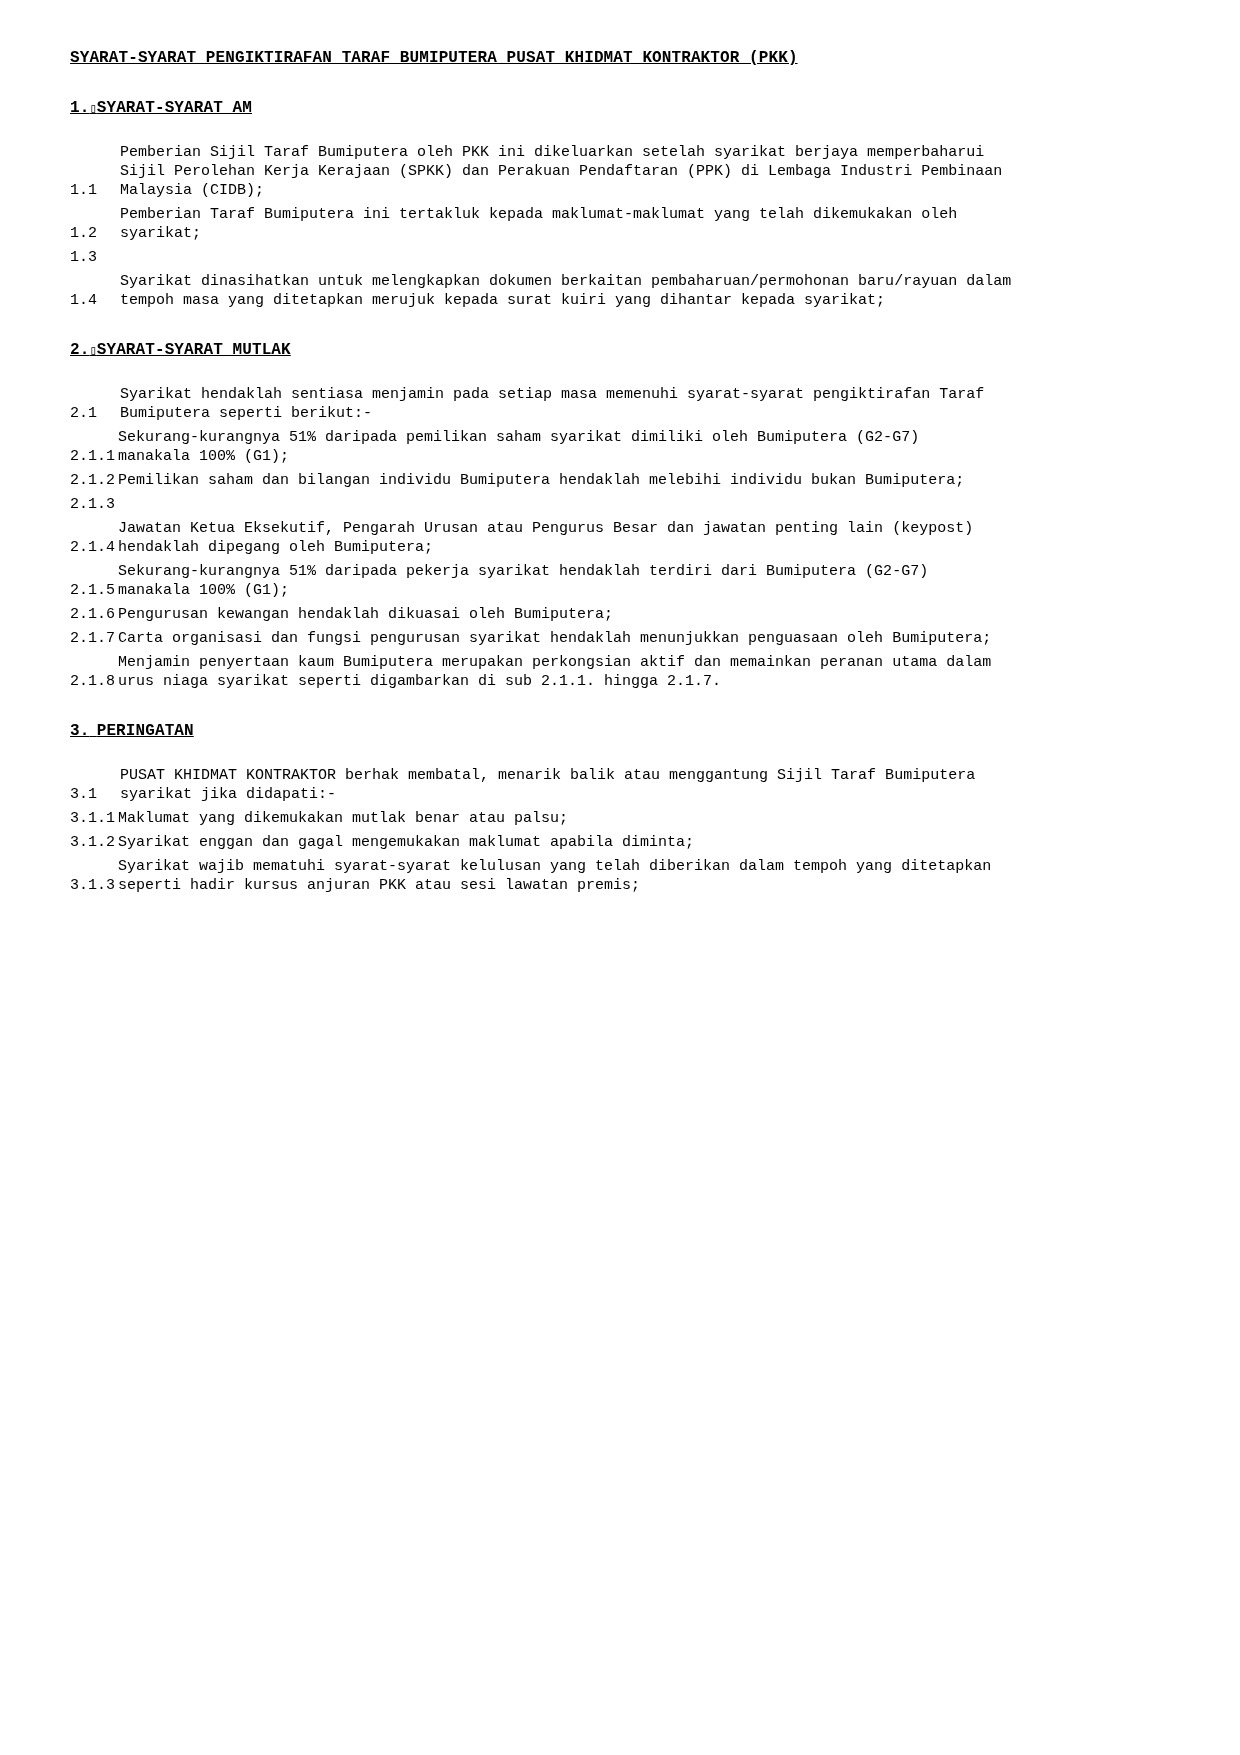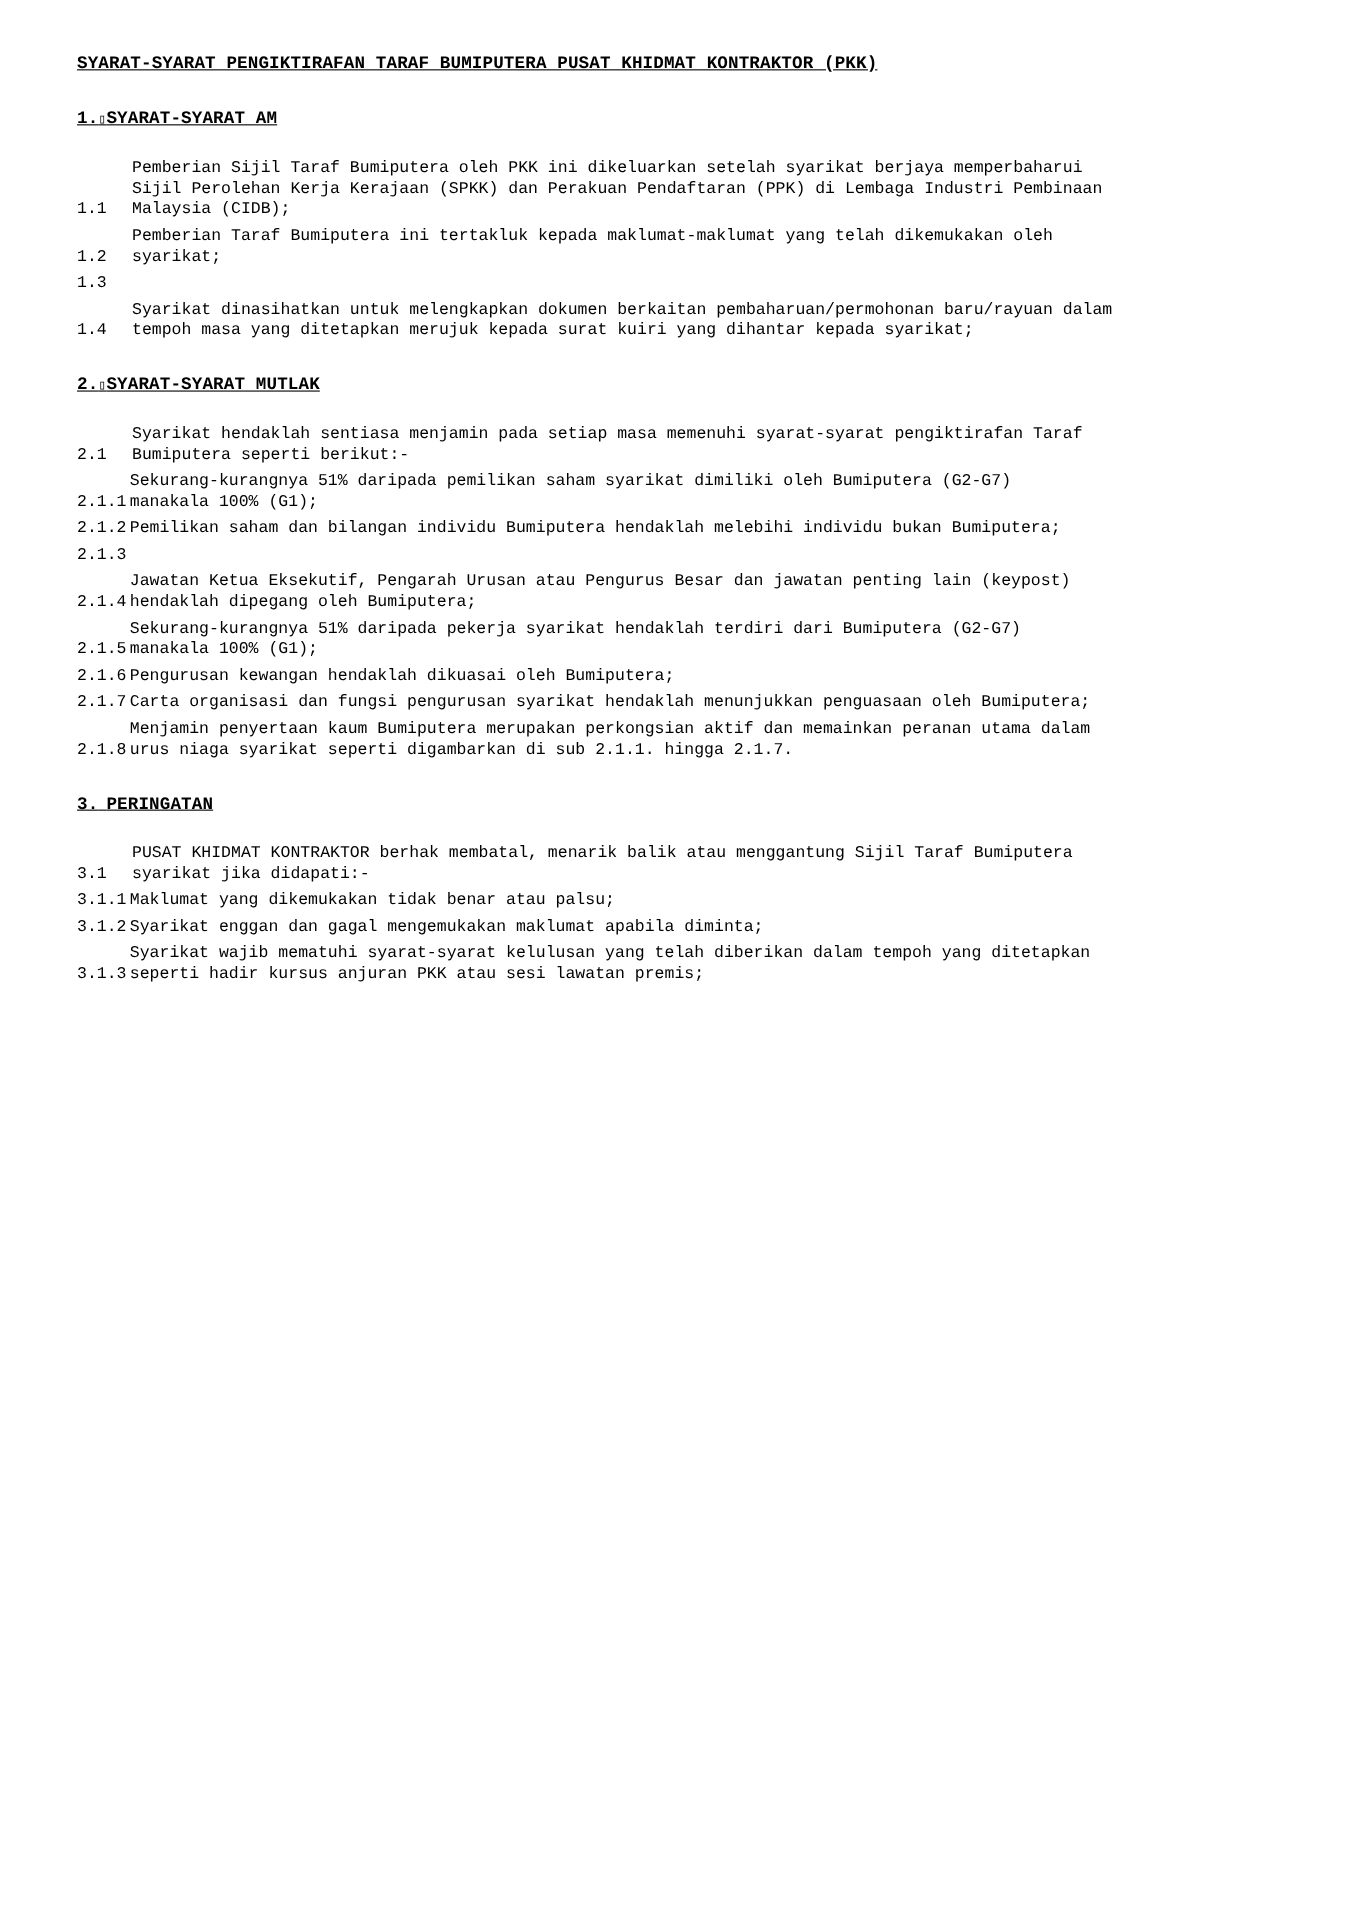--- a/index.html
+++ b/index.html
@@ -115,21 +115,21 @@
   <section>
     <h2 class="sec-heading"><span>3.</span><span class="h-glyph"> </span><span>PERINGATAN</span></h2>
 
     <div class="item">
       <span class="num">3.1</span>
       <div class="txt">PUSAT KHIDMAT KONTRAKTOR berhak membatal, menarik balik atau menggantung Sijil Taraf Bumiputera syarikat jika didapati:-</div>
     </div>
     <div class="sublist">
       <div class="item">
         <span class="num">3.1.1</span>
-        <div class="txt">Maklumat yang dikemukakan tidak benar atau palsu;</div>
+        <div class="txt">Maklumat yang dikemukakan mutlak benar atau palsu;</div>
       </div>
       <div class="item">
         <span class="num">3.1.2</span>
         <div class="txt">Syarikat enggan dan gagal mengemukakan maklumat apabila diminta;</div>
       </div>
       <div class="item">
         <span class="num">3.1.3</span>
         <div class="txt">Syarikat wajib mematuhi syarat-syarat kelulusan yang telah diberikan dalam tempoh yang ditetapkan seperti hadir kursus anjuran PKK atau sesi lawatan premis;</div>
       </div>
     </div>

